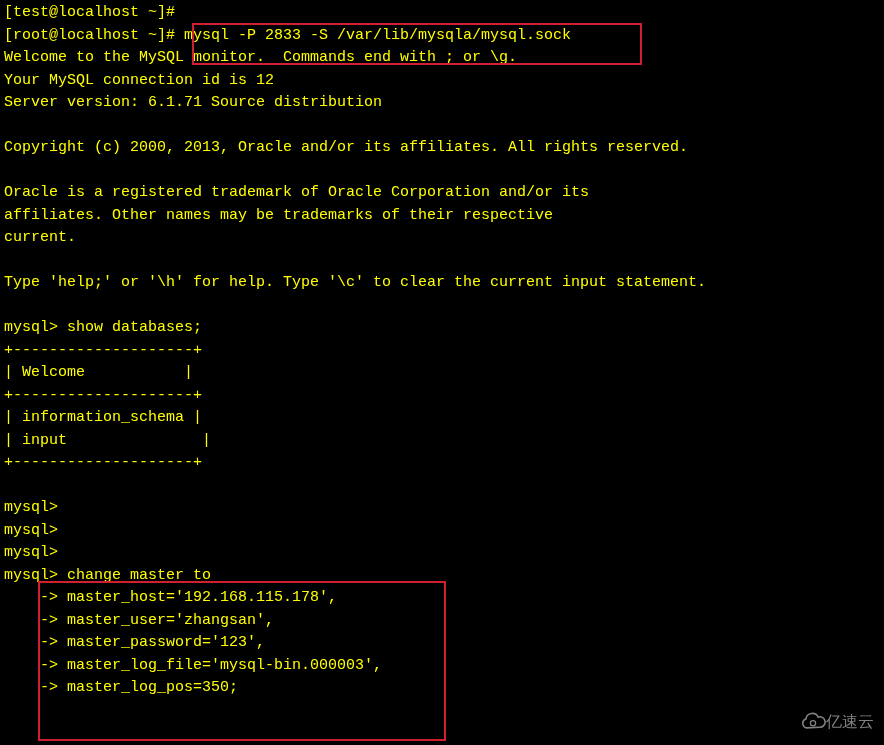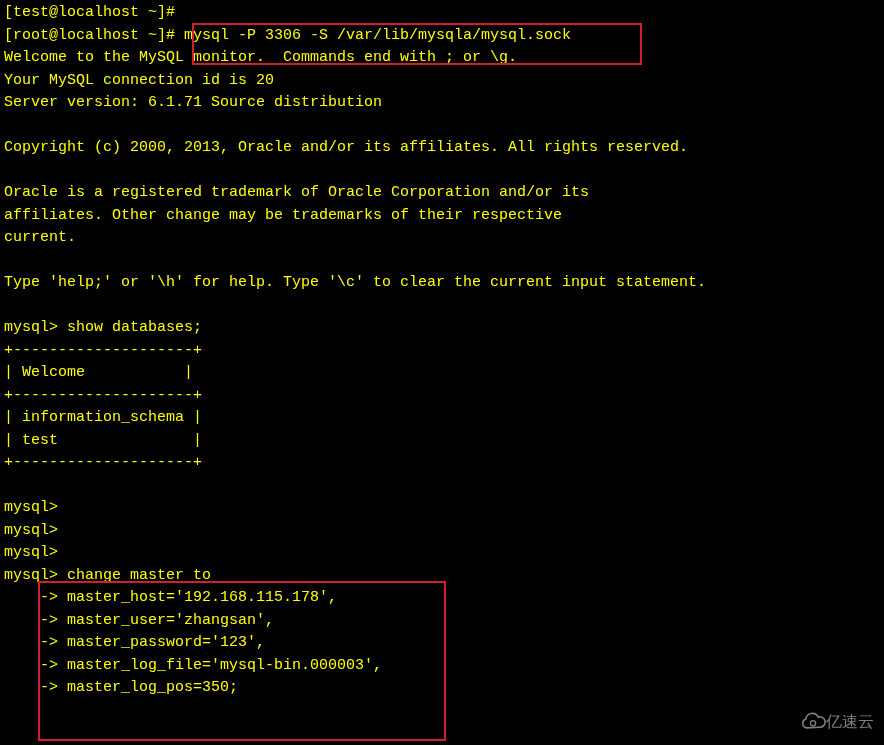--- a/index.html
+++ b/index.html
@@ -55,39 +55,39 @@
     .watermark-icon {
       width: 26px;
       height: 26px;
     }
   </style>
 </head>
 <body>
 
 <div>
   <div class="terminal-line">[test@localhost ~]#</div>
-  <div class="terminal-line">[root@localhost ~]# mysql -P 3306 -S /var/lib/mysqla/mysql.sock</div>
+  <div class="terminal-line">[root@localhost ~]# mysql -P 2833 -S /var/lib/mysqla/mysql.sock</div>
   <div class="terminal-line">Welcome to the MySQL monitor.  Commands end with ; or \g.</div>
-  <div class="terminal-line">Your MySQL connection id is 20</div>
+  <div class="terminal-line">Your MySQL connection id is 12</div>
   <div class="terminal-line">Server version: 6.1.71 Source distribution</div>
   <div class="terminal-line">&nbsp;</div>
   <div class="terminal-line">Copyright (c) 2000, 2013, Oracle and/or its affiliates. All rights reserved.</div>
   <div class="terminal-line">&nbsp;</div>
   <div class="terminal-line">Oracle is a registered trademark of Oracle Corporation and/or its</div>
-  <div class="terminal-line">affiliates. Other change may be trademarks of their respective</div>
+  <div class="terminal-line">affiliates. Other names may be trademarks of their respective</div>
   <div class="terminal-line">current.</div>
   <div class="terminal-line">&nbsp;</div>
   <div class="terminal-line">Type 'help;' or '\h' for help. Type '\c' to clear the current input statement.</div>
   <div class="terminal-line">&nbsp;</div>
   <div class="terminal-line">mysql&gt; show databases;</div>
   <div class="terminal-line">+--------------------+</div>
   <div class="terminal-line">| Welcome           |</div>
   <div class="terminal-line">+--------------------+</div>
   <div class="terminal-line">| information_schema |</div>
-  <div class="terminal-line">| test               |</div>
+  <div class="terminal-line">| input               |</div>
   <div class="terminal-line">+--------------------+</div>
   <div class="terminal-line">&nbsp;</div>
   <div class="terminal-line">mysql&gt;</div>
   <div class="terminal-line">mysql&gt;</div>
   <div class="terminal-line">mysql&gt;</div>
   <div class="terminal-line">mysql&gt; change master to</div>
   <div class="terminal-line">    -&gt; master_host='192.168.115.178',</div>
   <div class="terminal-line">    -&gt; master_user='zhangsan',</div>
   <div class="terminal-line">    -&gt; master_password='123',</div>
   <div class="terminal-line">    -&gt; master_log_file='mysql-bin.000003',</div>

